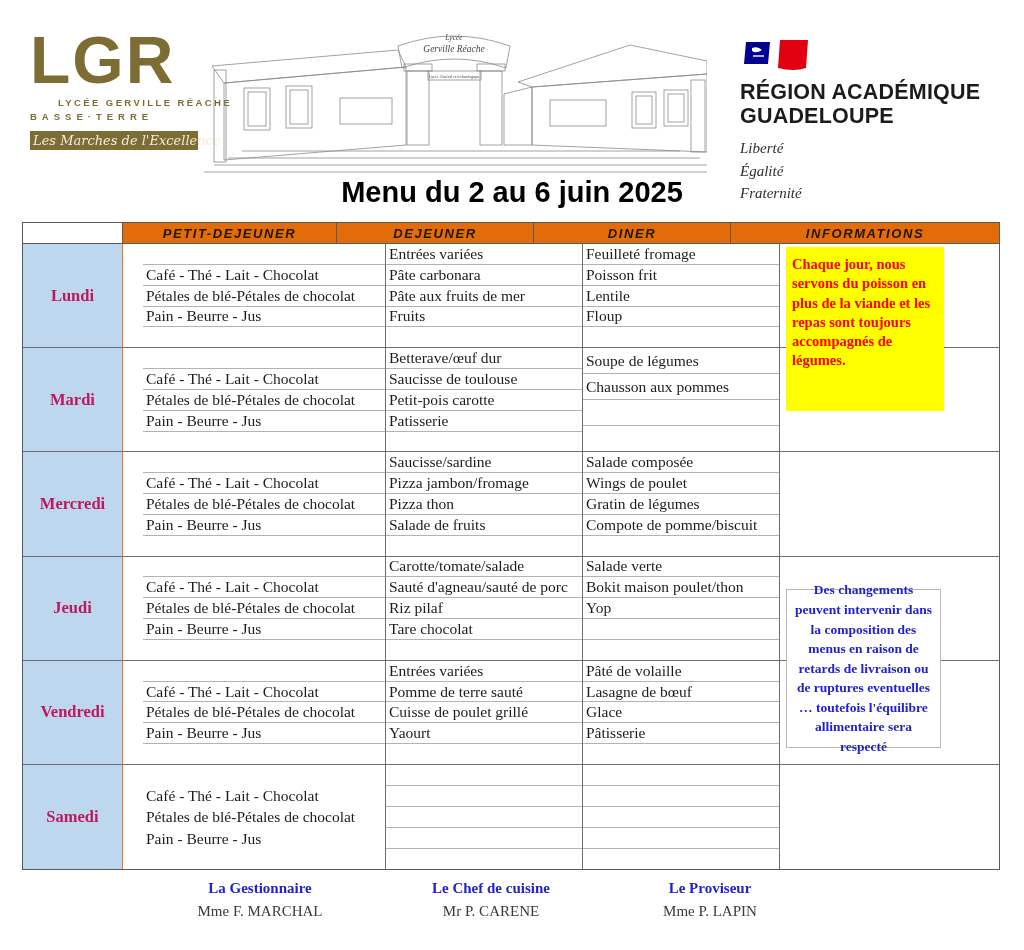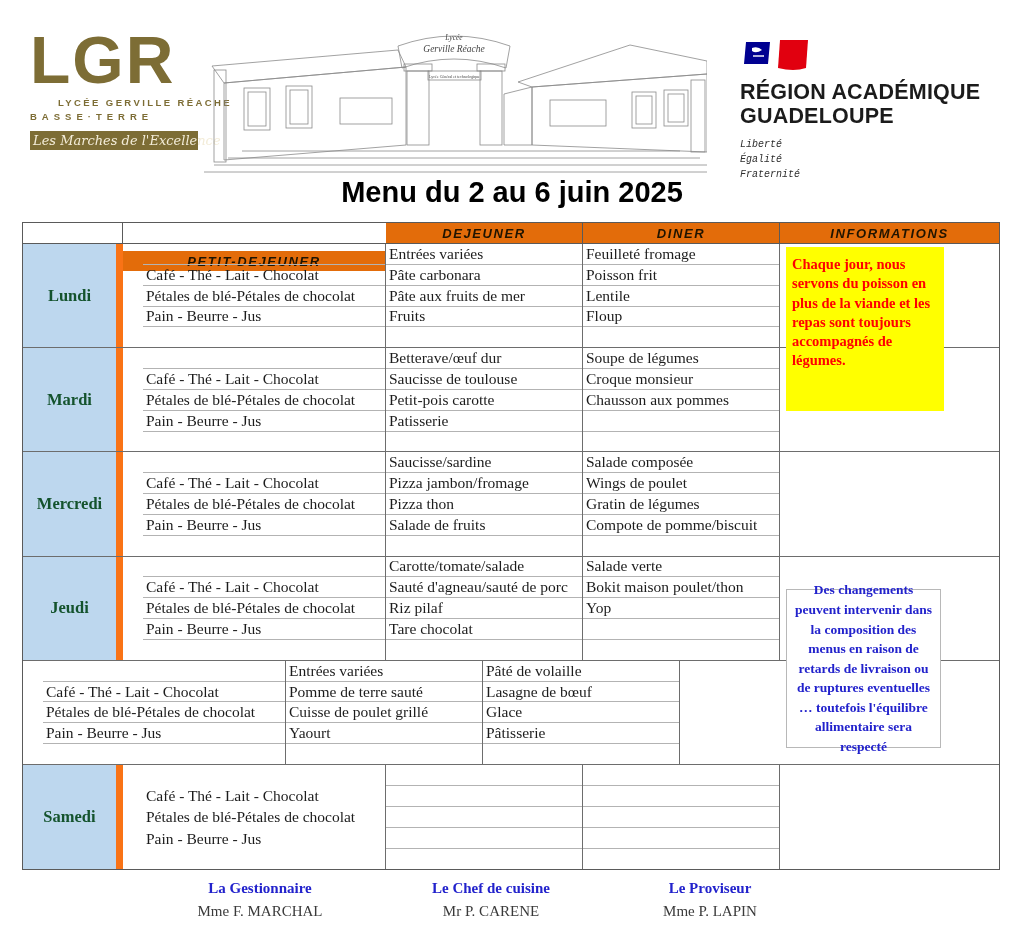--- a/index.html
+++ b/index.html
@@ -19,45 +19,45 @@
   .lgr-banner{margin-top:9px;background:var(--logo-olive,#7d6d35);color:#f3ecd8;
               font-family:"DejaVu Serif","Liberation Serif",serif;font-style:italic;
               font-size:13px;text-align:center;padding:2px 3px;width:168px;box-sizing:border-box;
               white-space:nowrap;}
 
   .building{position:absolute;left:202px;top:24px;width:505px;height:152px;}
 
   .ra-logo{position:absolute;left:740px;top:38px;width:280px;}
   .ra-flag{display:block;margin-bottom:6px;}
   .ra-title{font-size:21.5px;font-weight:bold;color:#1b1b1b;line-height:1.12;letter-spacing:0.2px;}
-  .ra-motto{margin-top:9px;font-family:Liberation Mono, monospace;
-            font-style:italic;font-size:10px;color:#2e2e2e;line-height:1.5;}
+  .ra-motto{margin-top:9px;font-family:Liberation Serif, serif;
+            font-style:italic;font-size:15px;color:#2e2e2e;line-height:1.5;}
 
   
   .title{position:absolute;left:0;top:176px;width:1024px;text-align:center;margin:0;
          font-size:29px;font-weight:bold;color:#000;font-family:"Liberation Sans",sans-serif;}
 
   
   .menu-table{position:absolute;left:22px;top:222px;width:978px;
               border:1px solid #5a5a5a;box-sizing:border-box;background:#fff;}
   .thead{display:flex;height:20px;border-bottom:1px solid #5a5a5a;}
   .hcell{box-sizing:border-box;border-right:1px solid #5a5a5a;height:100%;
          display:flex;align-items:center;justify-content:center;
          background:var(--header-orange,#E36C0A);
          font-style:italic;font-weight:bold;font-size:13px;letter-spacing:1.6px;
          color:#201400;white-space:nowrap;overflow:hidden;}
   .hcell.day{background:#fff;}
   .hcell:last-child{border-right:none;}
-  .w-day{width:100px;} .w-bf{width:263px;margin-top:28px;} .w-lu{width:197px;} .w-di{width:197px;} .w-in{flex:1;}
+  .w-day{width:100px;} .w-bf{width:214px;} .w-lu{width:197px;} .w-di{width:197px;} .w-in{flex:1;}
 
   .day-row{display:flex;height:104.2px;border-bottom:1px solid #6d6d6d;box-sizing:border-box;}
   .day-row:last-child{border-bottom:none;}
-  .day-cell{width:100px;box-sizing:border-box;border-right:7px solid #f97316;
+  .day-cell{width:100px;box-sizing:border-box;border-right:1px solid #f97316;
             background:var(--day-blue,#BDD7EE);display:flex;align-items:center;justify-content:center;
-            font-family:"Liberation Serif",serif;font-weight:bold;font-size:16.5px;color:#14532d;}
+            font-family:"Liberation Serif",serif;font-weight:bold;font-size:16.5px;color:#be185d;}
   .menu-col{display:flex;flex-direction:column;box-sizing:border-box;border-right:1px solid #6d6d6d;height:100%;}
   .menu-col.bf{width:263px;padding-left:20px;} .menu-col.lu{width:197px;} .menu-col.di{width:197px;}
   .info-cell{flex:1;background:transparent;}
   .sub{flex:1 1 0;box-sizing:border-box;border-bottom:1px solid #b3b3b3;
        font-family:"Liberation Serif",serif;font-size:15.5px;color:#1c1c1c;
        padding-left:3px;display:flex;align-items:center;white-space:nowrap;overflow:hidden;}
   .sub:last-child{border-bottom:none;}
   .menu-col.di .sub{overflow:visible;position:relative;z-index:3;}
   .merged-cell{flex:1;display:flex;flex-direction:column;justify-content:center;padding-left:3px;}
   .merged-line{font-family:"Liberation Serif",serif;font-size:15.5px;color:#1c1c1c;line-height:21.5px;white-space:nowrap;}
@@ -216,21 +216,20 @@
           </div>
           <div class="menu-col lu">
             <div class="sub">Betterave/œuf dur</div>
             <div class="sub">Saucisse de toulouse</div>
             <div class="sub">Petit-pois carotte</div>
             <div class="sub">Patisserie</div>
             <div class="sub"></div>
           </div>
           <div class="menu-col di">
             <div class="sub">Soupe de légumes</div>
-            <div class="sub">Croque monsieur</div>
             <div class="sub">Chausson aux pommes</div>
             <div class="sub"></div>
             <div class="sub"></div>
           </div>
           <div class="info-cell"></div>
         </div>
         <div class="day-row">
           <div class="day-cell">Mercredi</div>
           <div class="menu-col bf">
             <div class="sub"></div>
@@ -274,20 +273,21 @@
           <div class="menu-col di">
             <div class="sub">Salade verte</div>
             <div class="sub">Bokit maison poulet/thon</div>
             <div class="sub">Yop</div>
             <div class="sub"></div>
             <div class="sub"></div>
           </div>
           <div class="info-cell"></div>
         </div>
         <div class="day-row">
+          <div class="day-cell">Vendredi</div>
           <div class="menu-col bf">
             <div class="sub"></div>
             <div class="sub">Café - Thé - Lait - Chocolat</div>
             <div class="sub">Pétales de blé-Pétales de chocolat</div>
             <div class="sub">Pain - Beurre - Jus</div>
             <div class="sub"></div>
           </div>
           <div class="menu-col lu">
             <div class="sub">Entrées variées</div>
             <div class="sub">Pomme de terre sauté</div>

